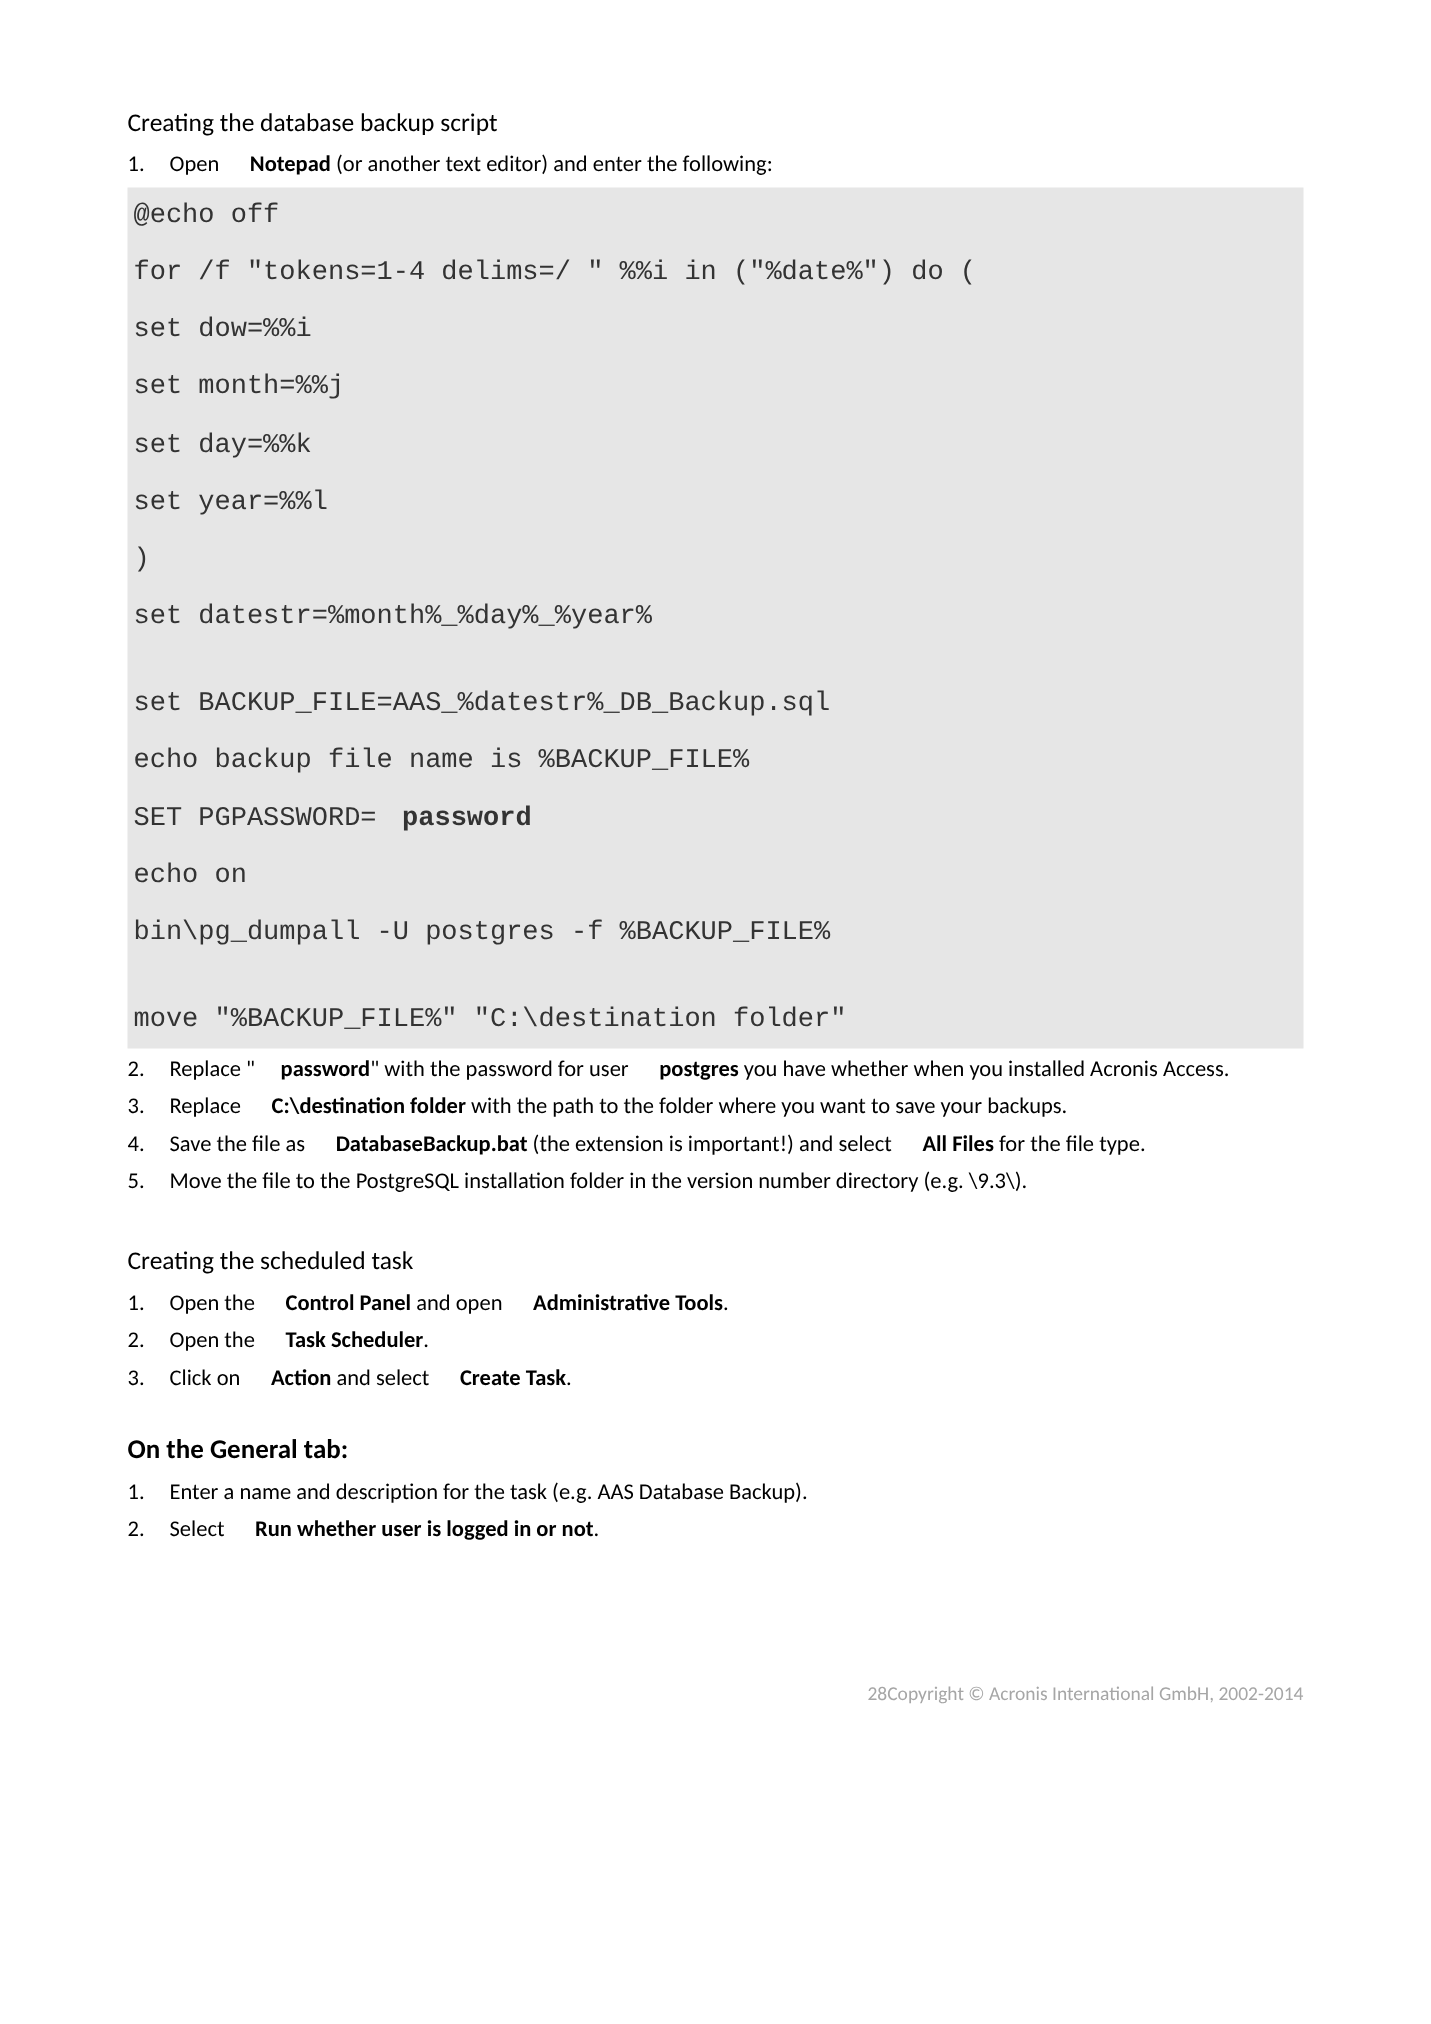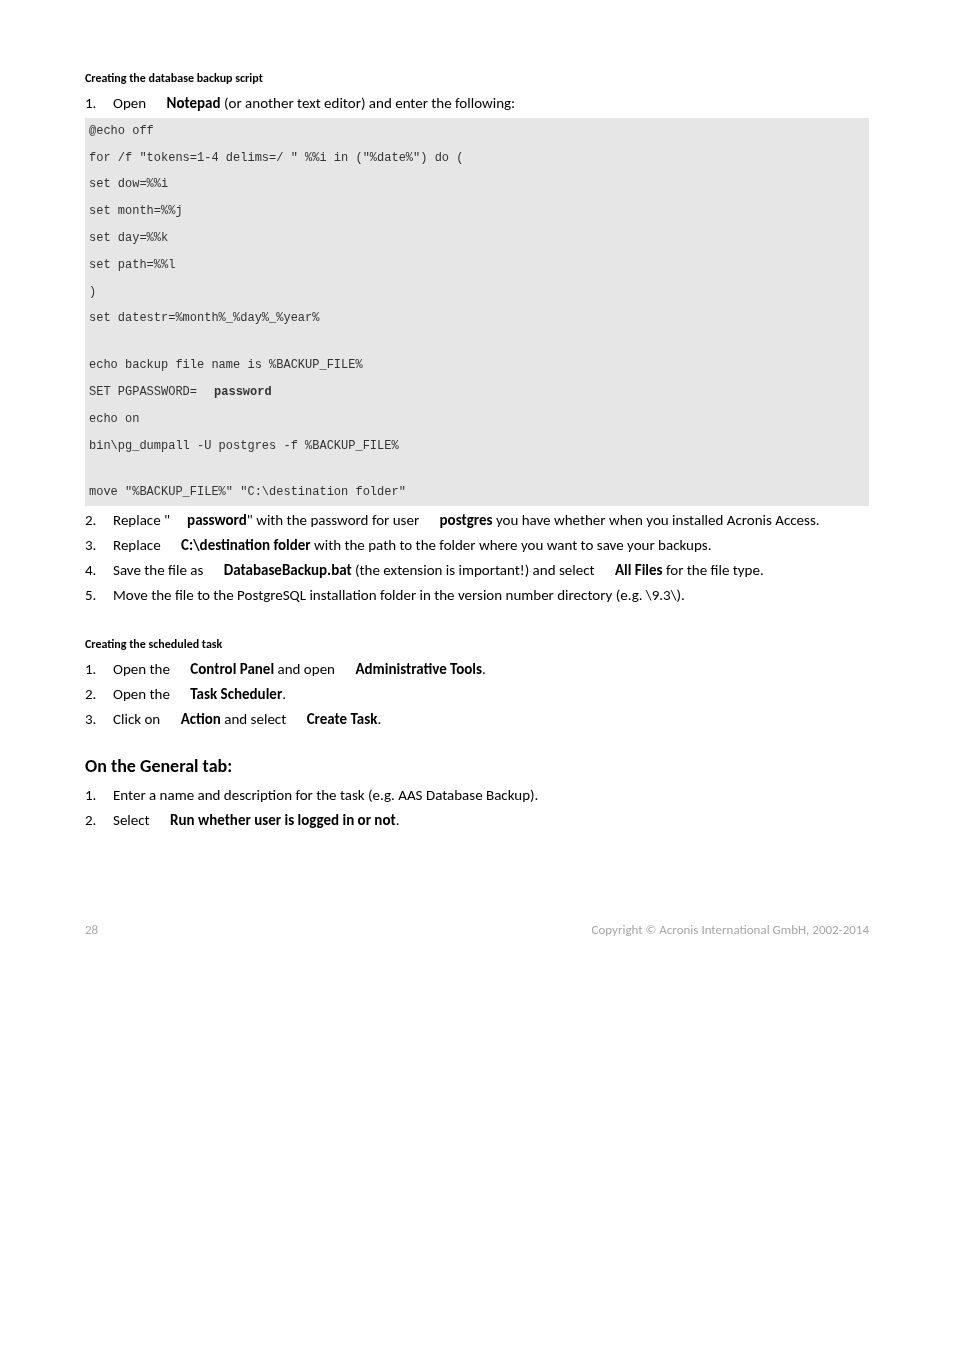--- a/index.html
+++ b/index.html
@@ -6,22 +6,22 @@
   body {
     font-family: Calibri, "Segoe UI", Arial, sans-serif;
     font-size: 15px;
     color: #000;
     background: #fff;
     padding: 70px 85px 40px 85px;
     width: 954px;
     line-height: 1.4;
   }
   h3.section-title {
-    font-size: 12px;
-    font-weight: bold;
+    font-size: 17px;
+    font-weight: normal;
     margin-bottom: 6px;
   }
   h4.subsection-title {
     font-size: 18px;
     font-weight: bold;
     margin-top: 24px;
     margin-bottom: 6px;
   }
   ol.numbered {
     list-style: none;
@@ -33,38 +33,38 @@
   }
   ol.numbered > li .num {
     min-width: 28px;
   }
   ol.numbered > li .litxt {
     flex: 1;
   }
   .code-block {
     background: #e6e6e6;
     font-family: Consolas, "Courier New", monospace;
-    font-size: 12px;
+    font-size: 18px;
     padding: 0;
     margin-bottom: 4px;
     color: #333;
   }
   .code-block .cl {
     padding: 2px 4px;
     white-space: pre;
     line-height: 1.9;
   }
   .code-block .gap {
     height: 20px;
   }
   b { font-weight: bold; padding-left: 17px; }
   .footer {
     margin-top: 90px;
     display: flex;
-    justify-content: space-between;
+    justify-content: flex-end;
     font-size: 13px;
     color: #a6a6a6;
   }
   .footer .pagenum { color: #a6a6a6; }
 </style>
 </head>
 <body>
 
 <h3 class="section-title">Creating the database backup script</h3>
 
@@ -76,24 +76,25 @@
     </span>
   </li>
 </ol>
 
 <div class="code-block">
   <div class="cl">@echo off</div>
   <div class="cl">for /f "tokens=1-4 delims=/ " %%i in ("%date%") do (</div>
   <div class="cl">set dow=%%i</div>
   <div class="cl">set month=%%j</div>
   <div class="cl">set day=%%k</div>
-  <div class="cl">set path=%%l</div>
+  <div class="cl">set year=%%l</div>
   <div class="cl">)</div>
   <div class="cl">set datestr=%month%_%day%_%year%</div>
   <div class="gap"></div>
+  <div class="cl">set BACKUP_FILE=AAS_%datestr%_DB_Backup.sql</div>
   <div class="cl">echo backup file name is %BACKUP_FILE%</div>
   <div class="cl"><span>SET PGPASSWORD=</span><b>password</b></div>
   <div class="cl">echo on</div>
   <div class="cl">bin\pg_dumpall -U postgres -f %BACKUP_FILE%</div>
   <div class="gap"></div>
   <div class="cl">move "%BACKUP_FILE%" "C:\destination folder"</div>
 </div>
 
 <ol class="numbered">
   <li>

